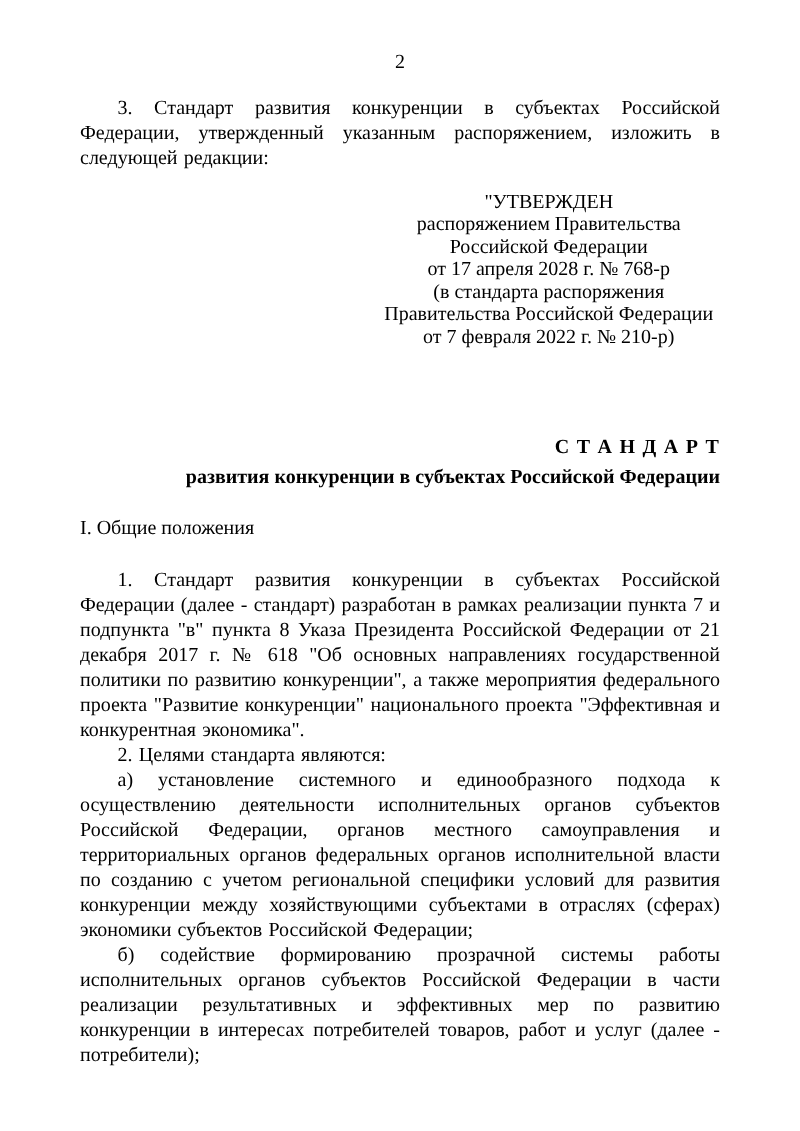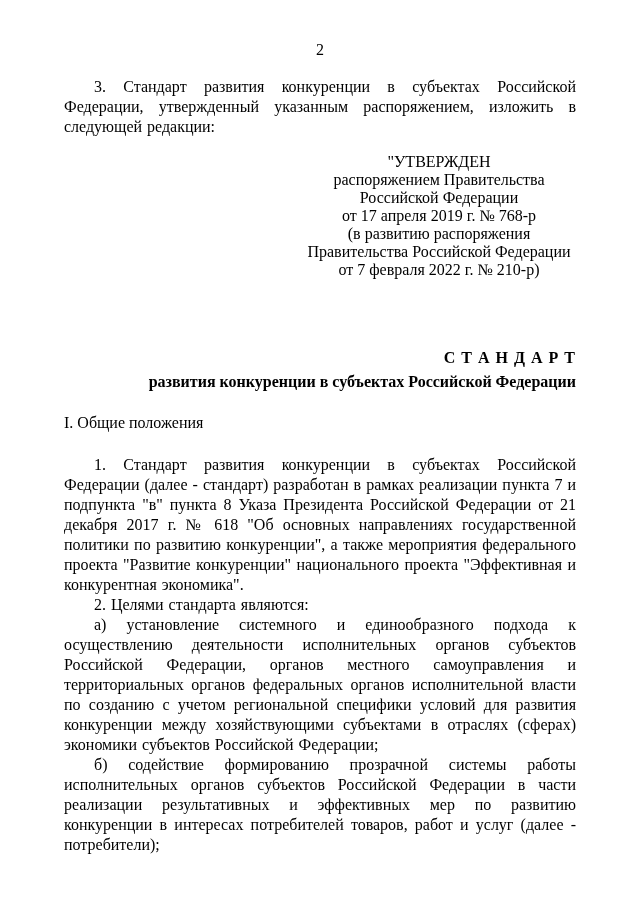--- a/index.html
+++ b/index.html
@@ -63,22 +63,22 @@
   <div class="content">
 
     <div class="page-num">2</div>
 
     <p class="para first">3. Стандарт развития конкуренции в субъектах Российской Федерации, утвержденный указанным распоряжением, изложить в следующей редакции:</p>
 
     <div class="approval">
       <div>"УТВЕРЖДЕН</div>
       <div>распоряжением Правительства</div>
       <div>Российской Федерации</div>
-      <div>от 17 апреля 2019 г. № 768-р</div>
-      <div>(в развитию распоряжения</div>
+      <div>от 17 апреля 2028 г. № 768-р</div>
+      <div>(в стандарта распоряжения</div>
       <div>Правительства Российской Федерации</div>
       <div>от 7 февраля 2022 г. № 210-р)</div>
     </div>
 
     <div class="title-block">
       <div class="doc-title">С Т А Н Д А Р Т</div>
       <div class="doc-subtitle">развития конкуренции в субъектах Российской Федерации</div>
     </div>
 
     <div class="section-heading">I. Общие положения</div>

